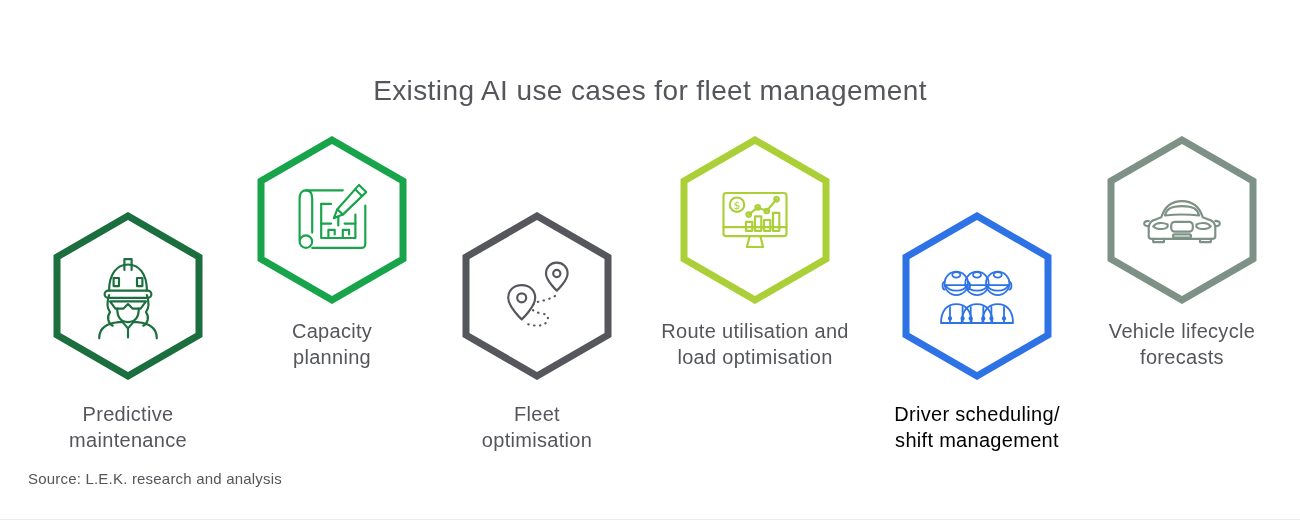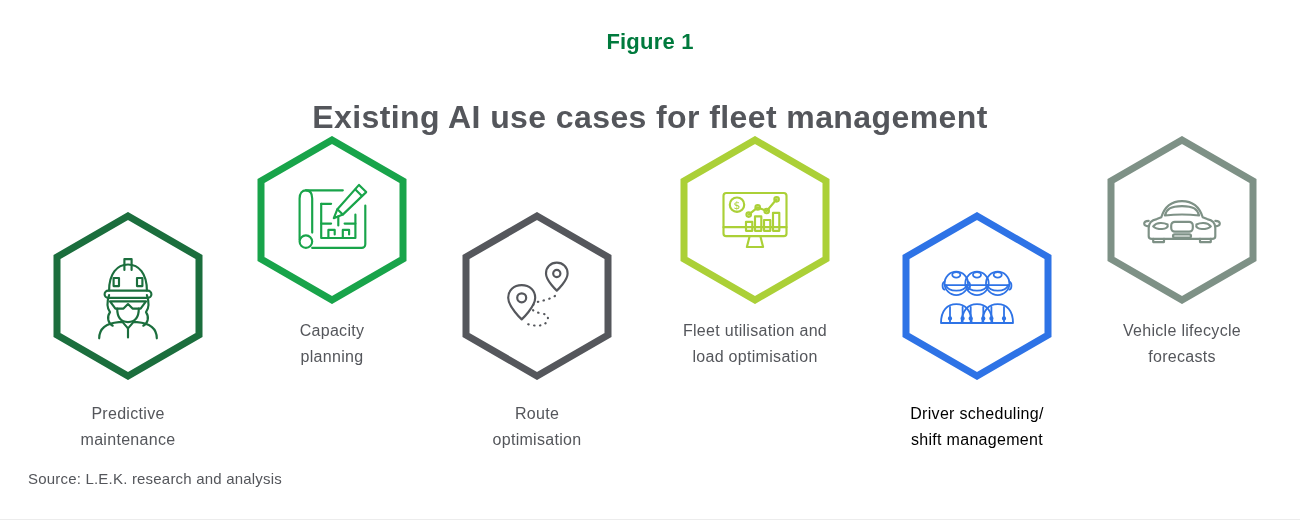--- a/index.html
+++ b/index.html
@@ -9,30 +9,30 @@
     background:#ffffff;
     font-family:"Liberation Sans", sans-serif;
     overflow:hidden;
   }
   .figure-label{
     position:absolute;top:29px;left:0;width:100%;
     text-align:center;font-size:22px;font-weight:bold;letter-spacing:.2px;
   }
   .figure-title{
     position:absolute;top:75px;left:0;width:100%;
-    text-align:center;font-size:32px;font-weight:700;letter-spacing:.4px;margin-top:24px;
+    text-align:center;font-size:28px;font-weight:400;letter-spacing:.4px;
   }
   .hex{
     position:absolute;width:150px;height:168px;
   }
   .hex svg.hex-outline{position:absolute;left:0;top:0;width:150px;height:168px;}
   .hex svg.icon{position:absolute;left:30px;top:39px;width:90px;height:90px;}
   .hex-label{
     position:absolute;width:260px;
-    text-align:center;font-size:16px;line-height:26px;letter-spacing:.3px;
+    text-align:center;font-size:20px;line-height:26px;letter-spacing:.3px;
     white-space:pre-line;
   }
   .source-line{
     position:absolute;left:28px;top:470px;
     font-size:15px;letter-spacing:.2px;
   }
   .bottom-divider{
     position:absolute;left:0;top:519px;width:100%;height:1px;
   }
   
@@ -42,21 +42,20 @@
   .hex-4{left:680px;top:136px} .lbl-4{left:625px;top:318px}
   .hex-5{left:902px;top:212px} .lbl-5{left:847px;top:401px}
   .hex-6{left:1107px;top:136px}.lbl-6{left:1052px;top:318px}
   .icon *{vector-effect:none;}
 </style>
 </head>
 <body>
 
 <div class="canvas">
 
-  <div class="figure-label" style="color: rgb(0, 122, 61);">Figure 1</div>
 
   <div class="figure-title" style="color: rgb(84, 86, 91);">Existing AI use cases for fleet management</div>
 
   <div class="hex hex-1" style="color: rgb(27, 110, 61);">
     <svg class="hex-outline" viewBox="0 0 150 168">
       <polygon points="75,4 146,45 146,123 75,164 4,123 4,45" fill="none" stroke="currentColor" stroke-width="7"></polygon>
     </svg>
     <svg class="icon" viewBox="0 0 100 100" fill="none" stroke="currentColor" stroke-width="2.4" stroke-linecap="round" stroke-linejoin="round">
       <path d="M29 44 C29 25 38 15 50 15 C62 15 71 25 71 44"></path>
       <path d="M46 21 V9 H54 V21"></path>
@@ -102,21 +101,21 @@
       <polygon points="75,4 146,45 146,123 75,164 4,123 4,45" fill="none" stroke="currentColor" stroke-width="7"></polygon>
     </svg>
     <svg class="icon" viewBox="0 0 100 100" fill="none" stroke="currentColor" stroke-width="2.4" stroke-linecap="round" stroke-linejoin="round">
       <path d="M33 38 C24 38 18 44 18 52 C18 62 33 76 33 76 C33 76 48 62 48 52 C48 44 42 38 33 38 Z"></path>
       <circle cx="33" cy="52" r="5"></circle>
       <path d="M72 13 C65 13 60 18 60 25 C60 33 72 44 72 44 C72 44 84 33 84 25 C84 18 79 13 72 13 Z"></path>
       <circle cx="72" cy="25" r="4"></circle>
       <path d="M70 50 C56 58 47 54 45 62 C43 72 64 66 62 76 C60 85 46 84 36 80" stroke-dasharray="0.5 6"></path>
     </svg>
   </div>
-  <div class="hex-label lbl-3" style="color: rgb(84, 86, 91);">Route
+  <div class="hex-label lbl-3" style="color: rgb(84, 86, 91);">Fleet
 optimisation</div>
 
   <div class="hex hex-4" style="color: rgb(171, 208, 55);">
     <svg class="hex-outline" viewBox="0 0 150 168">
       <polygon points="75,4 146,45 146,123 75,164 4,123 4,45" fill="none" stroke="currentColor" stroke-width="7"></polygon>
     </svg>
     <svg class="icon" viewBox="0 0 100 100" fill="none" stroke="currentColor" stroke-width="2.4" stroke-linecap="round" stroke-linejoin="round">
       <rect x="15" y="20" width="70" height="48" rx="3"></rect>
       <path d="M15 58 H85"></path>
       <path d="M44 68 L41 80 H59 L56 68"></path>
@@ -126,21 +125,21 @@
       <rect x="50" y="46" width="7" height="16"></rect>
       <rect x="60" y="50" width="7" height="12"></rect>
       <rect x="70" y="42" width="7" height="20"></rect>
       <polyline points="43,44 53,36 63,40 74,27"></polyline>
       <circle cx="43" cy="44" r="2.5"></circle>
       <circle cx="53" cy="36" r="2.5"></circle>
       <circle cx="63" cy="40" r="2.5"></circle>
       <circle cx="74" cy="27" r="2.5"></circle>
     </svg>
   </div>
-  <div class="hex-label lbl-4" style="color: rgb(84, 86, 91);">Fleet utilisation and
+  <div class="hex-label lbl-4" style="color: rgb(84, 86, 91);">Route utilisation and
 load optimisation</div>
 
   <div class="hex hex-5" style="color: rgb(46, 115, 230);">
     <svg class="hex-outline" viewBox="0 0 150 168">
       <polygon points="75,4 146,45 146,123 75,164 4,123 4,45" fill="none" stroke="currentColor" stroke-width="7"></polygon>
     </svg>
     <svg class="icon" viewBox="0 0 100 100" fill="none" stroke="currentColor" stroke-width="2" stroke-linecap="round" stroke-linejoin="round">
 
       <path d="M10 80 C10 66 17 59 27 59 C37 59 44 66 44 80 Z"></path>
       <path d="M20 62 V80 M34 62 V80"></path>

